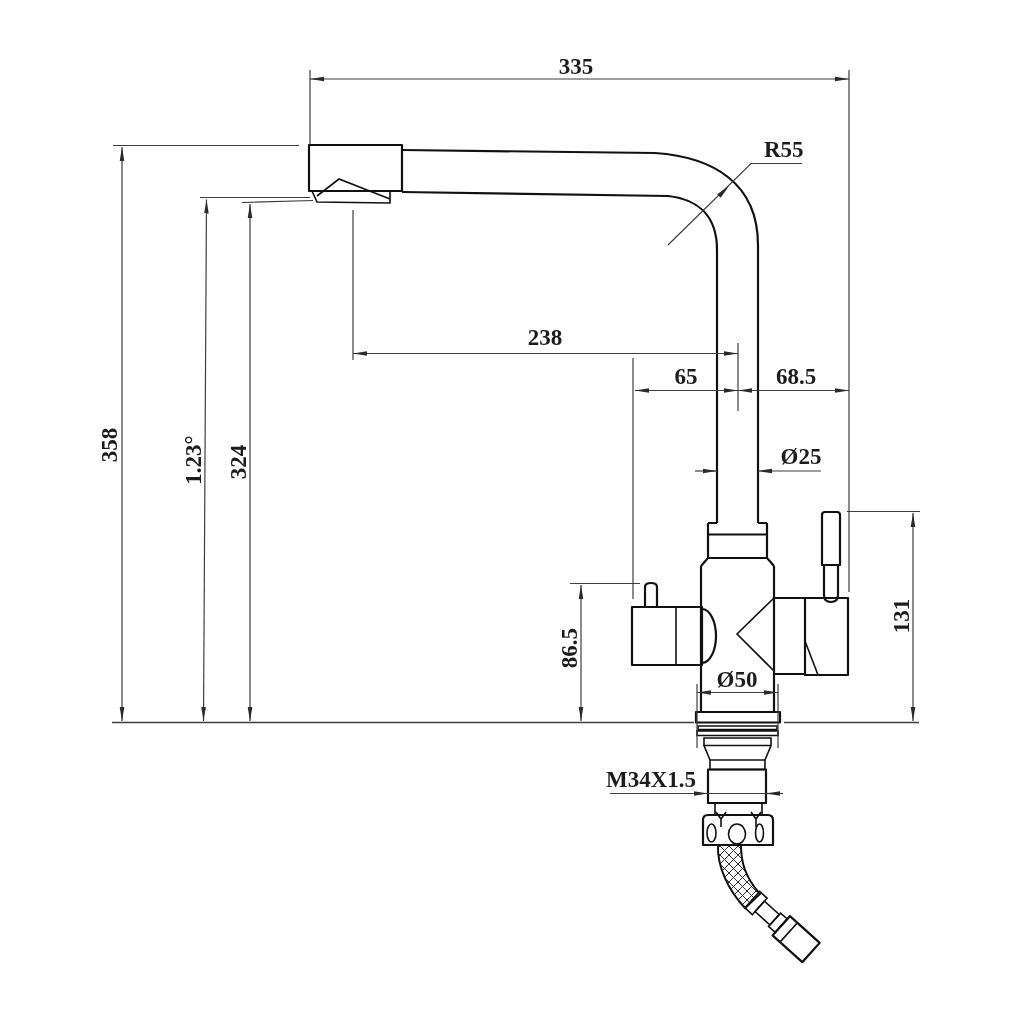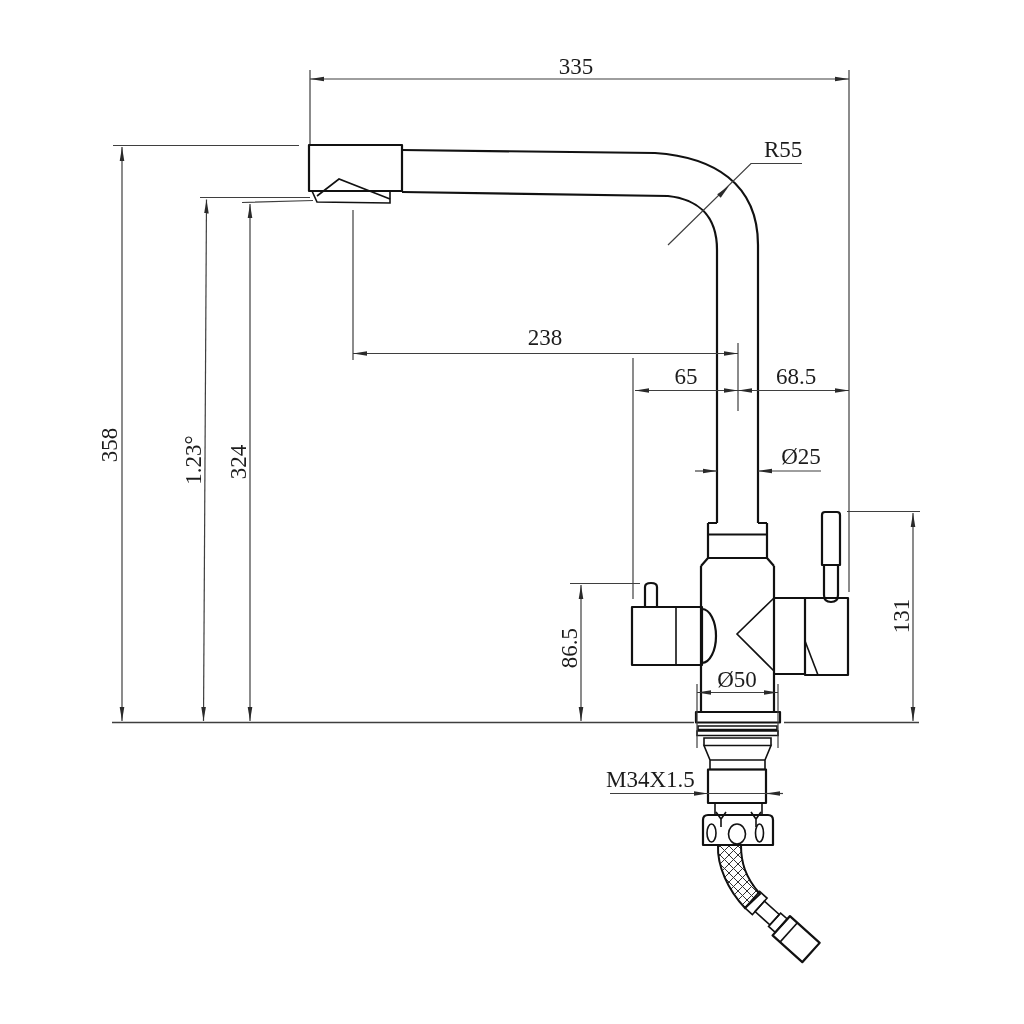--- a/index.html
+++ b/index.html
@@ -1,16 +1,16 @@
 <!DOCTYPE html>
 <html><head>
 <meta charset="utf-8">
 <style>
   html,body{margin:0;padding:0;background:#ffffff;}
-  .stage{width:1024px;height:1024px;position:relative;background:#fff;overflow:hidden;}
+  .stage{width:1024px;height:1024px;position:relative;background:#fff;overflow:hidden;font-weight:bold;}
   svg{display:block;}
   .outline{stroke:#111;stroke-width:2.2;fill:none;stroke-linejoin:round;}
   .outline-thin{stroke:#111;stroke-width:1.6;fill:none;}
   .dim{stroke:#3f3f3f;stroke-width:1.2;fill:none;}
   .dimtext{font-family:"Liberation Serif", serif;font-size:23px;fill:#1c1c1c;}
   .arrowfill{fill:#2a2a2a;stroke:none;}
 </style>
 </head>
 <body>
 

